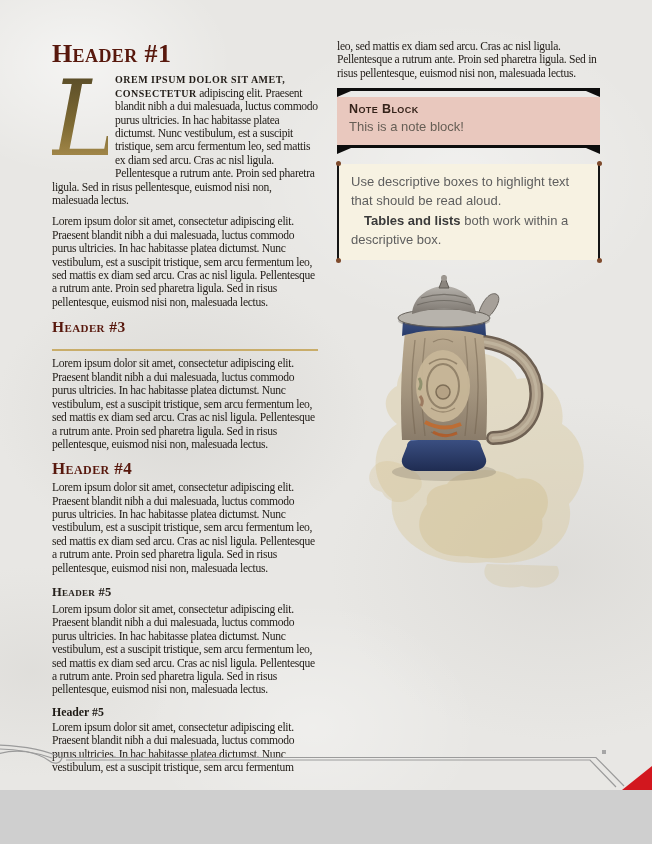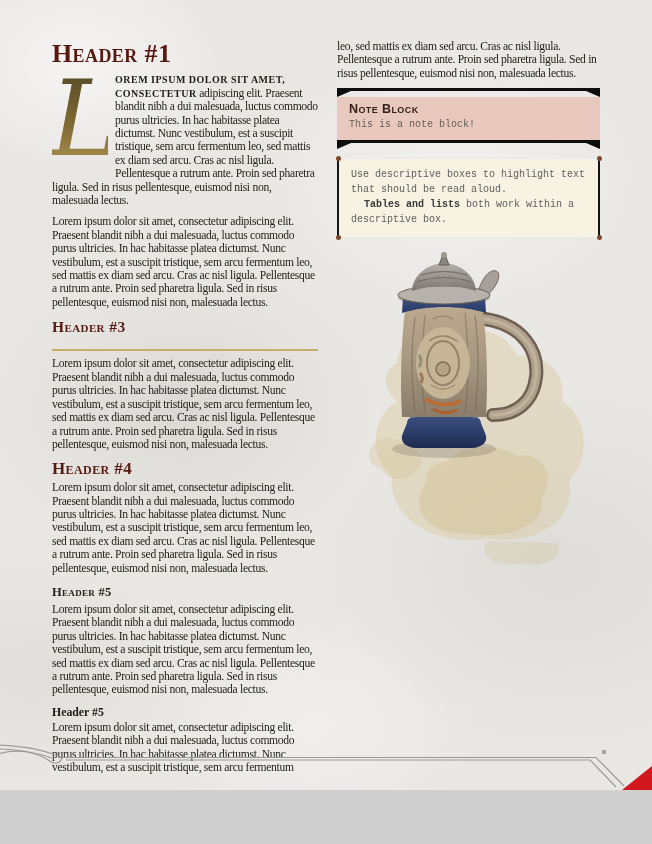--- a/index.html
+++ b/index.html
@@ -56,22 +56,22 @@
   .box-title {
     font-family:"Liberation Sans", sans-serif;
     font-variant: small-caps;
     font-weight:700;
     font-size:12.5px;
     letter-spacing:.4px;
     color:#35231a;
     margin-bottom:1px;
   }
   .box-text {
-    font-family:Liberation Mono, monospace;
-    font-size:10px;
+    font-family:Liberation Sans, sans-serif;
+    font-size:13px;
     line-height:1.5;
     color:#665e55;
   }
 
   
   .descriptive-box {
     position:relative;
     margin:10px 0 14px;
     background:#f7f2e2;
     border-left:2px solid #141414;

